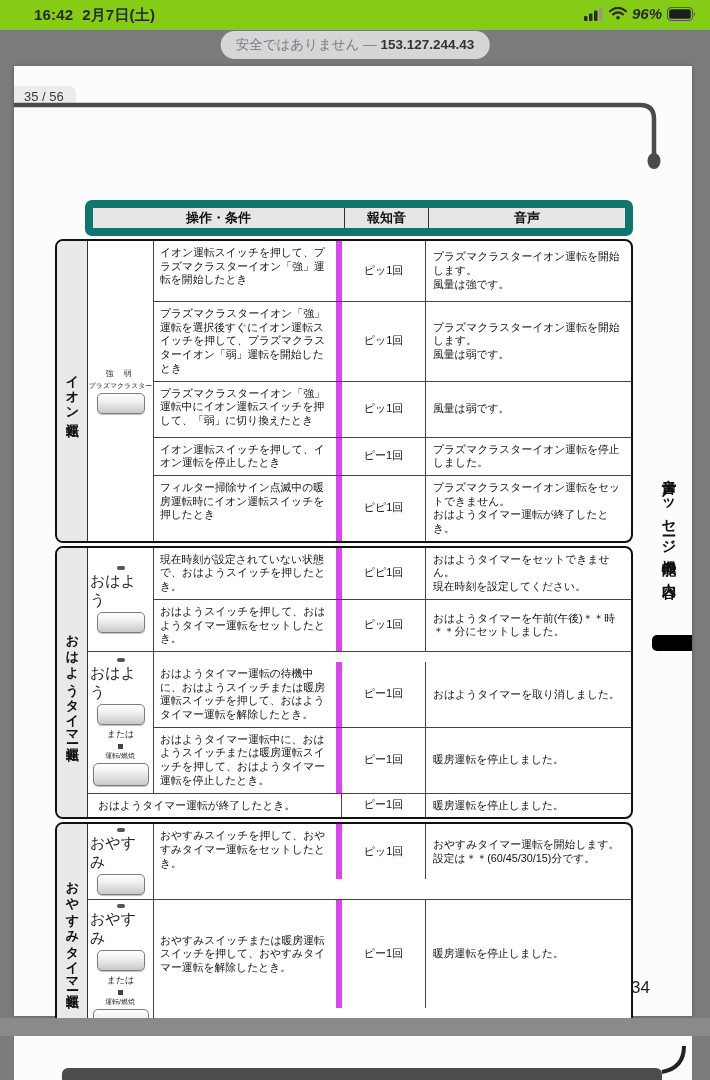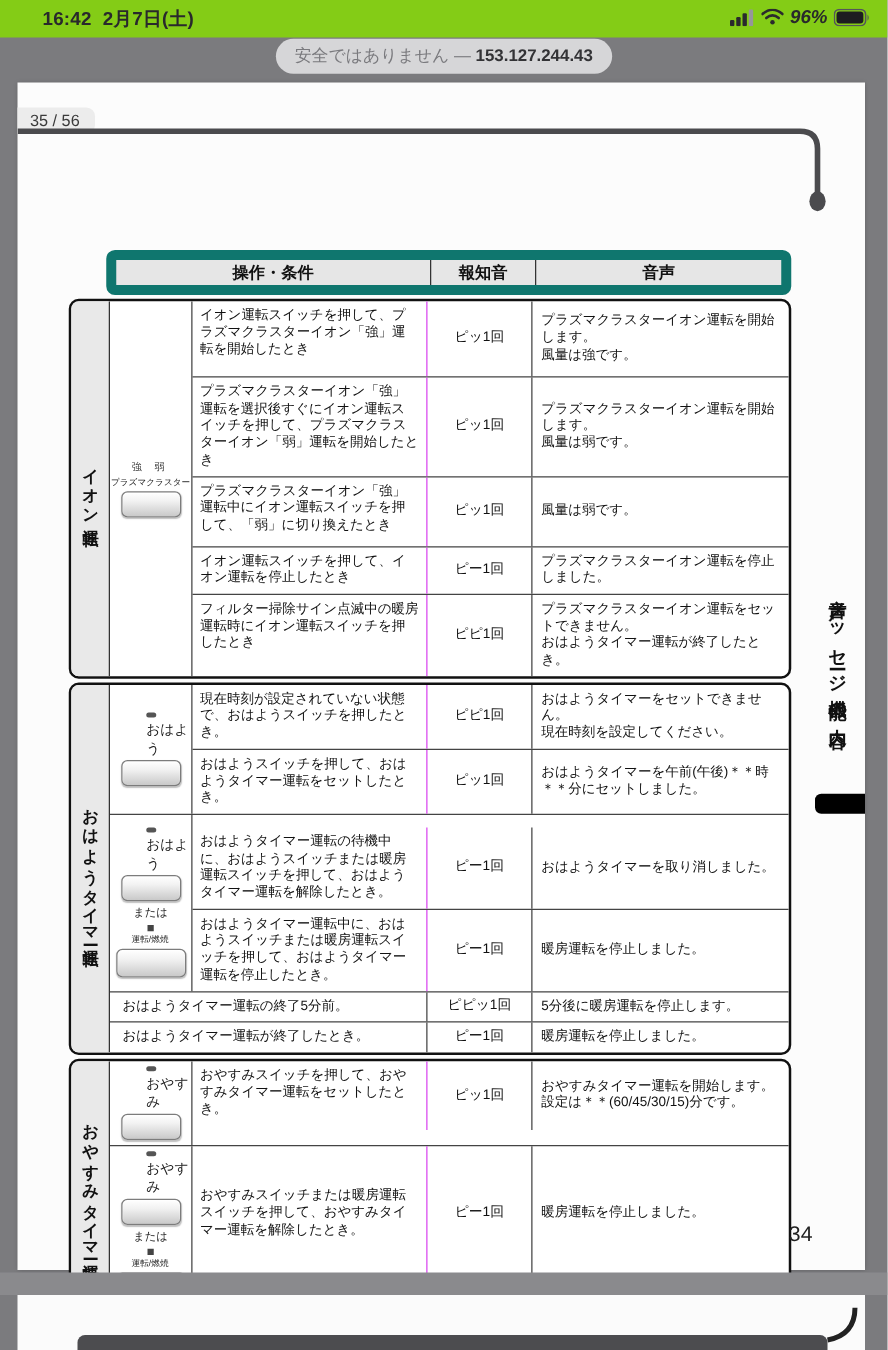--- a/index.html
+++ b/index.html
@@ -42,29 +42,29 @@
   .glabel{width:30px;background:#e9e9e9;border-right:1.5px solid #333;display:flex;
     align-items:center;justify-content:center;font-size:13px;font-weight:700;color:#111;letter-spacing:1px;}
   .gbody{flex:1;display:flex;flex-direction:column;}
   .band{display:flex;border-bottom:1.5px solid #333;}
   .band:last-child,.row:last-child{border-bottom:none;}
   .iconlane{width:66px;box-sizing:border-box;border-right:1px solid #444;display:flex;flex-direction:column;
     align-items:center;justify-content:center;padding:4px 2px;gap:2px;}
   .rows{flex:1;display:flex;flex-direction:column;}
   .row{display:flex;border-bottom:1px solid #444;}
   .cell{box-sizing:border-box;font-size:10.8px;line-height:1.27;color:#111;}
-  .c-cond{width:188px;padding:5px 6px;border-right:1px solid #d946ef;}
+  .c-cond{width:188px;padding:5px 6px;border-right:6px solid #d946ef;}
   .c-cond-wide{width:254px;padding:5px 6px 5px 10px;border-right:1px solid #444;display:flex;align-items:center;}
   .c-sound{width:84px;border-right:1px solid #444;display:flex;align-items:center;justify-content:center;font-size:11px;}
   .c-voice{flex:1;padding:5px 7px;display:flex;flex-direction:column;justify-content:center;}
   .pre{white-space:pre-line;}
   
   .sw-top{font-size:8px;color:#333;letter-spacing:4px;}
   .sw-name{font-size:7.5px;color:#222;white-space:nowrap;transform:scale(.92);}
-  .sw-label{font-size:11px;color:#222;margin-left:27px;}
+  .sw-label{font-size:15px;color:#222;}
   .btn{width:46px;height:19px;border:1px solid #7c7c7c;border-radius:5px;
     background:linear-gradient(#ffffff,#f2f2f2 35%,#c9c9c9);box-shadow:inset 0 1px 1px #fff,0 1px 1px rgba(0,0,0,.25);}
   .btn.wide{width:54px;height:21px;}
   .dot{width:8px;height:4px;background:#555;border-radius:2px;}
   .sq{width:5px;height:5px;background:#444;}
   .ortxt{font-size:9px;color:#222;margin:1px 0;}
   
   .gap{position:absolute;left:0;top:1018px;width:710px;height:18px;background:#8a8a8d;}
   .nextpage{position:absolute;left:14px;top:1036px;width:678px;height:44px;background:#fbfbfb;}
   .np-bar{position:absolute;left:48px;bottom:0;width:600px;height:12px;background:#4c4c4f;border-radius:6px 6px 0 0;}
@@ -201,25 +201,20 @@
               <div class="cell c-sound">ピー1回</div>
               <div class="cell c-voice pre">おはようタイマーを取り消しました。</div>
             </div>
             <div class="row" style="min-height:62px;border-bottom:none;">
               <div class="cell c-cond">おはようタイマー運転中に、おはようスイッチまたは暖房運転スイッチを押して、おはようタイマー運転を停止したとき。</div>
               <div class="cell c-sound">ピー1回</div>
               <div class="cell c-voice pre">暖房運転を停止しました。</div>
             </div>
           </div>
         </div>
-        <div class="row" style="min-height:22px;border-bottom:1px solid #444;">
-          <div class="cell c-cond-wide">おはようタイマー運転の終了5分前。</div>
-          <div class="cell c-sound">ピピッ1回</div>
-          <div class="cell c-voice pre">5分後に暖房運転を停止します。</div>
-        </div>
         <div class="row" style="min-height:22px;border-bottom:none;">
           <div class="cell c-cond-wide">おはようタイマー運転が終了したとき。</div>
           <div class="cell c-sound">ピー1回</div>
           <div class="cell c-voice pre">暖房運転を停止しました。</div>
         </div>
       </div>
     </div>
 
     <div class="group">
       <div class="glabel vtext">おやすみタイマー運転</div>

